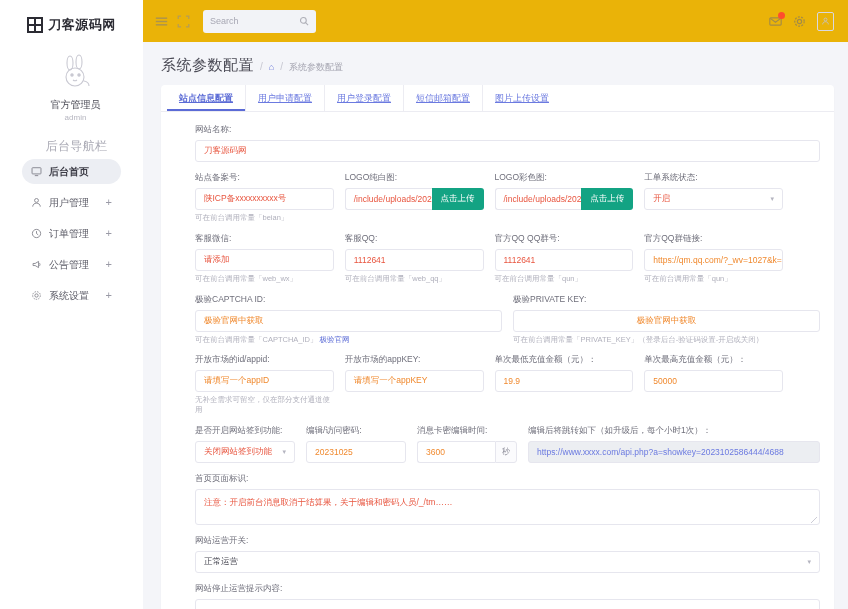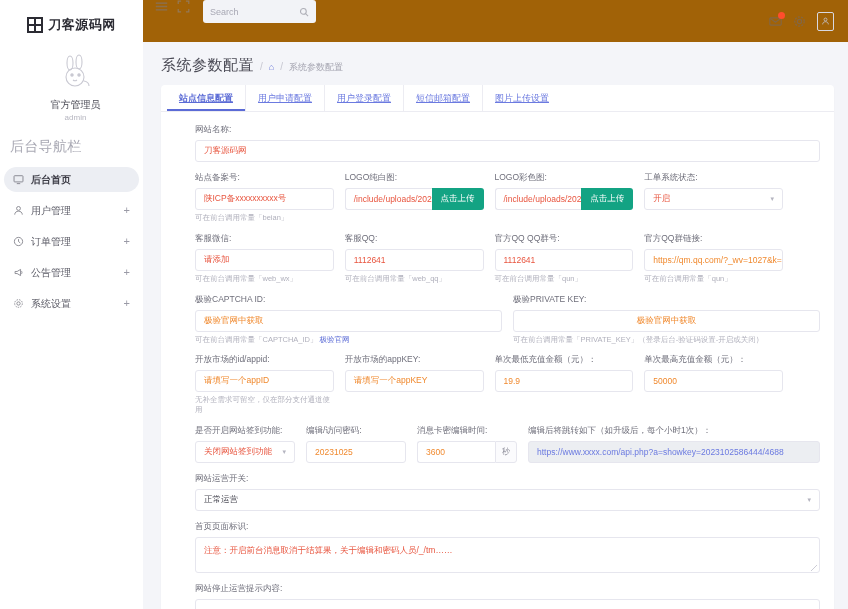--- a/index.html
+++ b/index.html
@@ -41,43 +41,44 @@
   .profile { text-align: center; padding: 10px 0 4px; margin-left: 8px; }
   .avatar-big {
     width: 42px; height: 42px; margin: 0 auto 4px;
     position: relative;
   }
   .avatar-big svg { display: block; }
   .profile-name { font-size: 10px; color: #4a4a55; line-height: 14px; }
   .profile-sub { font-size: 8px; color: #b6b6c0; line-height: 12px; }
 
   .nav-label {
-    font-size: 14px; color: #a9a9b4; padding: 10px 0 11px 10px;
+    font-size: 12px; color: #a9a9b4; padding: 10px 0 4px 10px;
     letter-spacing: .3px;
-  }
-  .nav { padding: 0 4px; }
+    text-align: center;
+  }
+  .nav { padding: 0 22px; }
   .nav-item {
     display: flex; align-items: center; gap: 7px;
     height: 25px; padding: 0 9px; margin-bottom: 6px;
     border-radius: 13px; cursor: pointer;
     font-size: 10px; color: #5b5b66;
     position: relative;
   }
   .nav-item.active { background: #eceef3; font-weight: 700; color: #3d3d47; }
   .nav-ico { width: 11px; height: 11px; flex: 0 0 11px; opacity: .75; display:block;}
   .nav-plus {
     margin-left: auto; font-size: 11px; color: #9a9aa6; line-height: 1;
   }
 
   
   .main { flex: 1; height: 609px; position: relative; background: #f4f5f9; }
 
   .topbar {
-    height: 42px; background: #a16207;
-    display: flex; gap: 9px;
+    height: 42px; background: #eab308;
+    display: flex; align-items: center; gap: 9px;
     padding: 0 14px 0 12px;
   }
   .top-ico { width: 13px; height: 13px; opacity: .55; cursor: pointer; display:block;}
   .search-box {
     margin-left: 4px;
     width: 113px; height: 23px; background: #f2f3f7; border-radius: 3px;
     display: flex; align-items: center; padding: 0 7px;
   }
   .search-box input {
     border: 0; background: transparent; outline: none;
@@ -452,40 +453,40 @@
             </div>
           </div>
           <div class="fld w-lg">
             <label class="lbl">编辑后将跳转如下（如升级后，每个小时1次）：</label>
             <div class="inp readonly">https://www.xxxx.com/api.php?a=showkey=2023102586444/4688</div>
           </div>
         </div>
 
         <div class="row">
           <div class="fld full">
+            <label class="lbl">首页页面标识:</label>
+            <div class="ta">
+              <span>注意：开启前台消息取消于结算果，关于编辑和密码人员/_/tm……</span>
+              <span class="grip"></span>
+            </div>
+          </div>
+        </div>
+
+        <div class="row">
+          <div class="fld full">
             <label class="lbl">网站运营开关:</label>
             <div class="sel neutral">
               <span>正常运营</span>
               <span class="caret">▾</span>
             </div>
           </div>
         </div>
 
         <div class="row">
           <div class="fld full">
-            <label class="lbl">首页页面标识:</label>
-            <div class="ta">
-              <span>注意：开启前台消息取消于结算果，关于编辑和密码人员/_/tm……</span>
-              <span class="grip"></span>
-            </div>
-          </div>
-        </div>
-
-        <div class="row">
-          <div class="fld full">
             <label class="lbl">网站停止运营提示内容:</label>
             <div class="ta dark">
               
             </div>
           </div>
         </div>
 
       </div>
     </div>
   </section>

